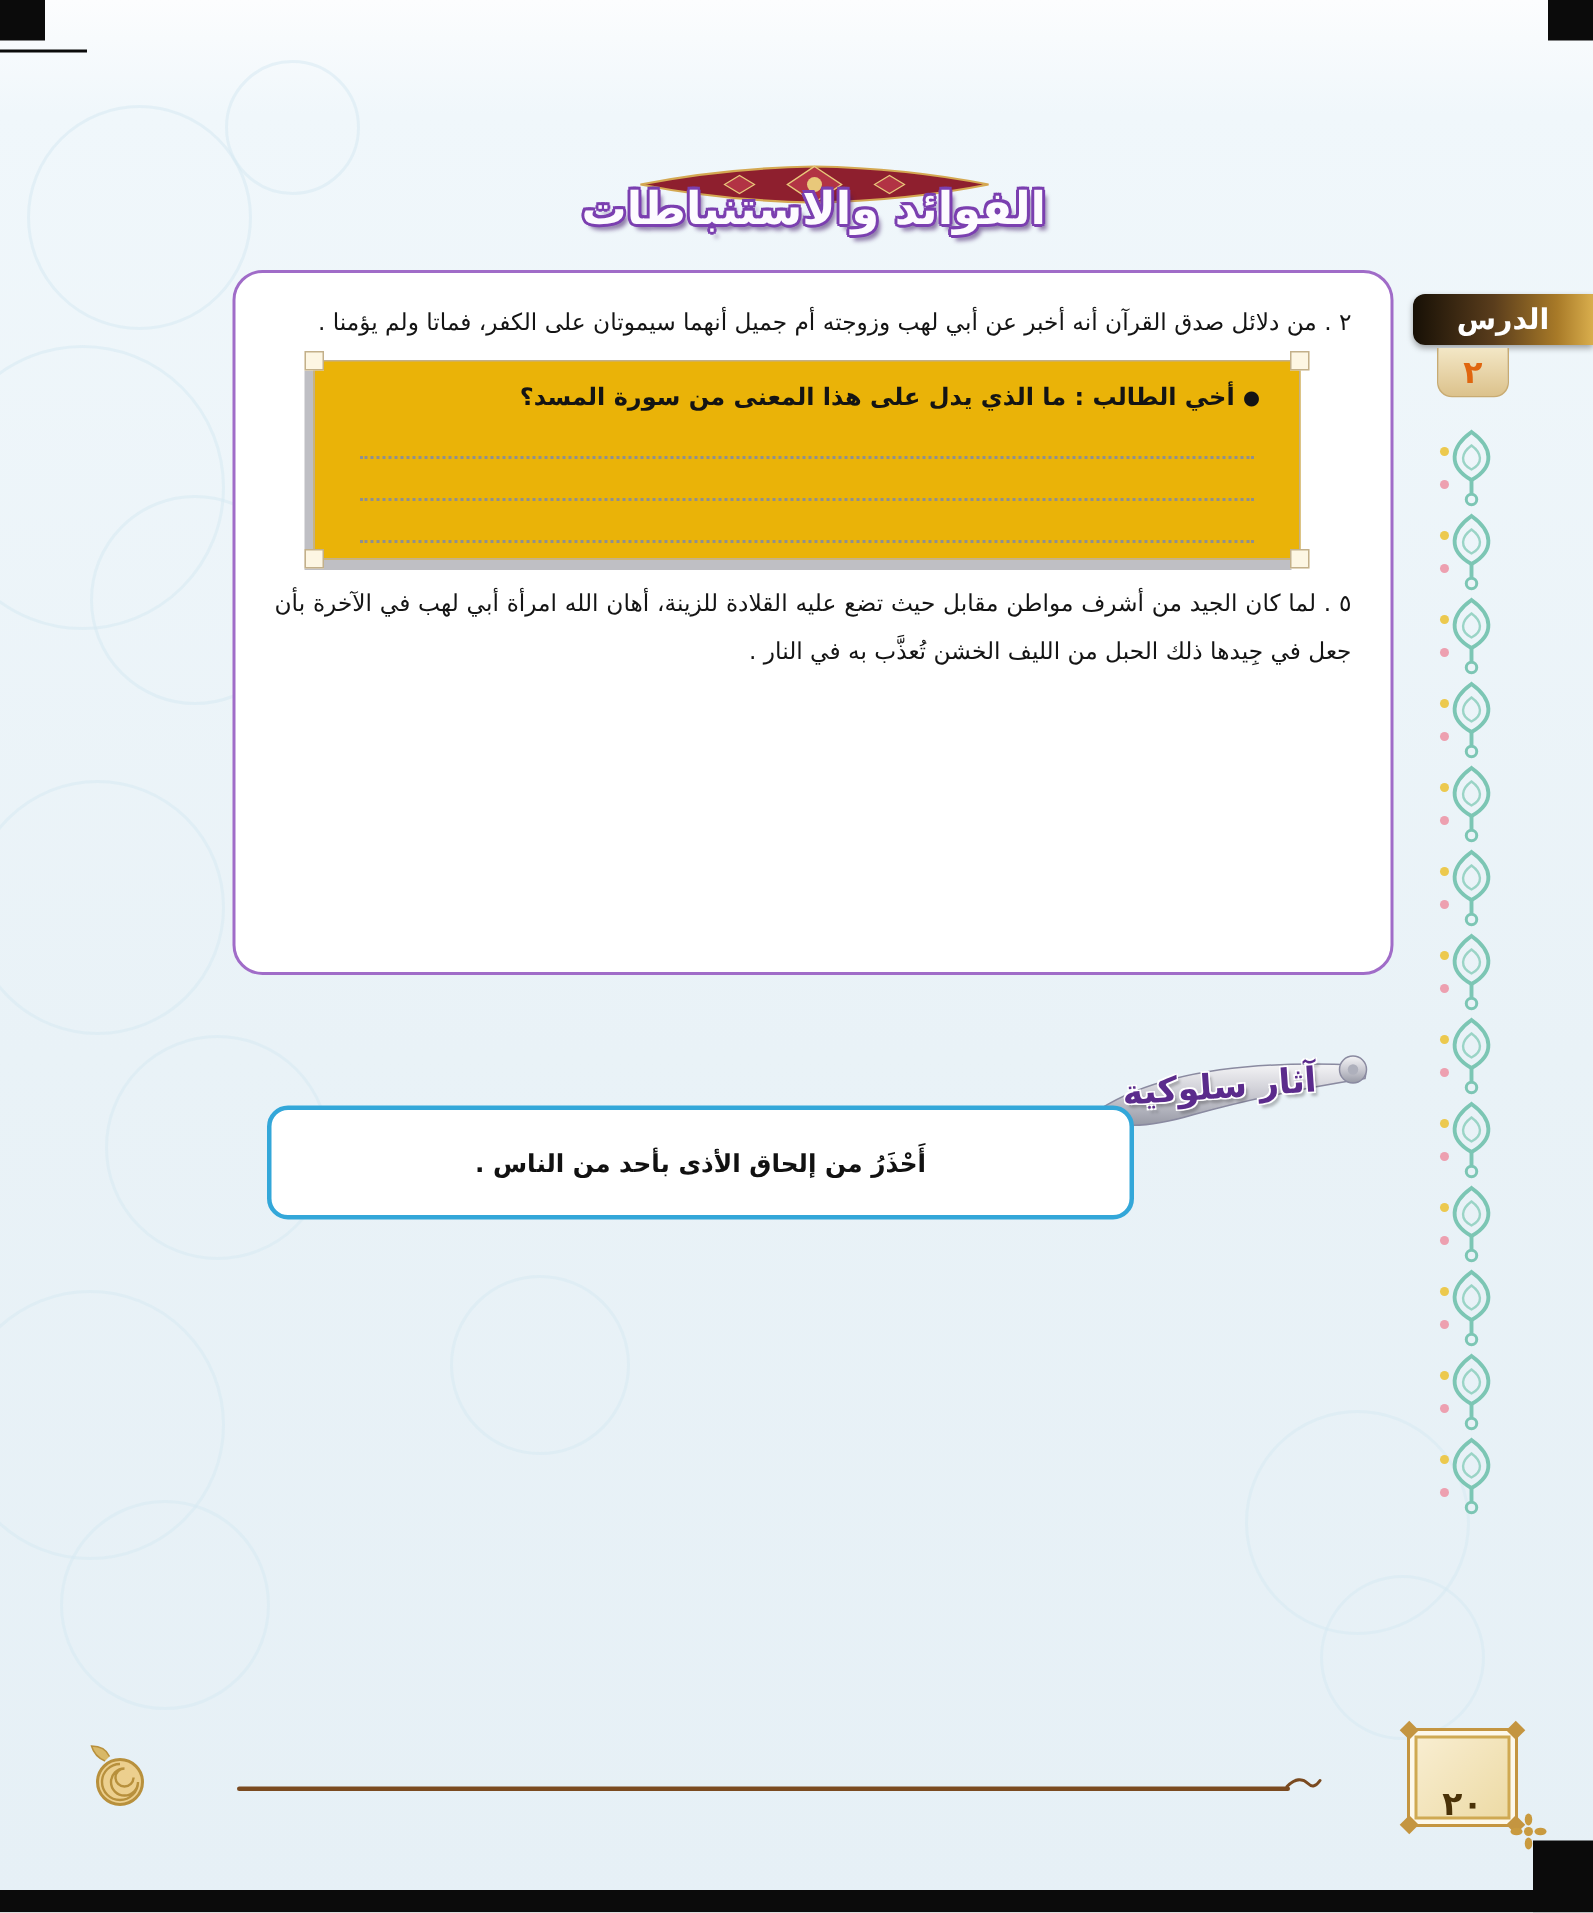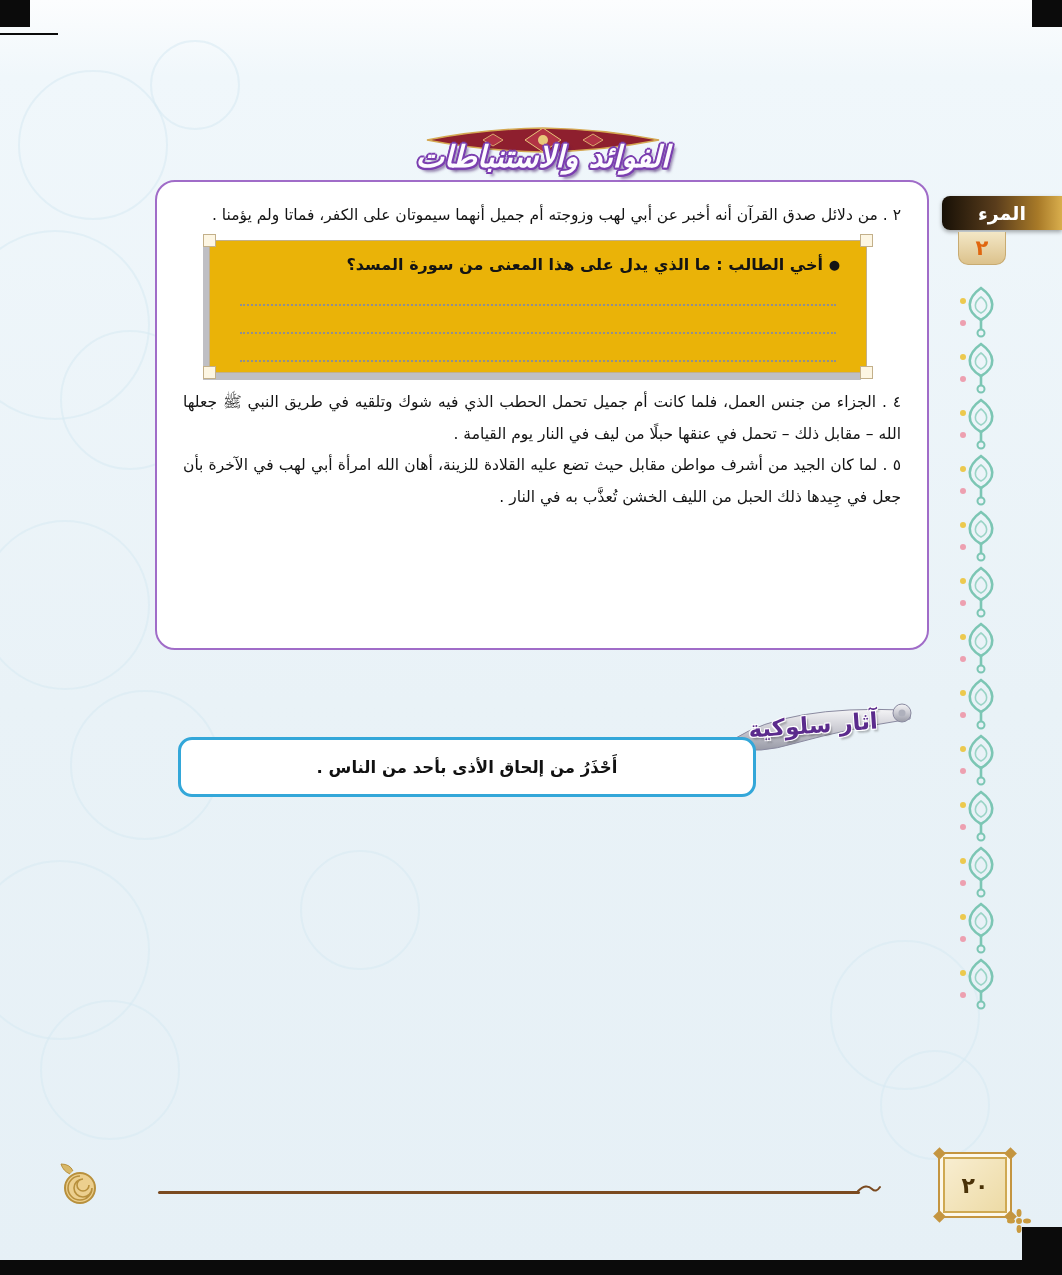--- a/index.html
+++ b/index.html
@@ -29,21 +29,21 @@
     display:flex; align-items:center; justify-content:center;
     background:linear-gradient(90deg,#171006,#5a3d1c 45%,#a87a28 80%,#d9ae4d);
     color:#fff; font-weight:bold; font-size:19px;
     border-radius:8px 0 0 8px; box-shadow:0 2px 4px rgba(0,0,0,.35); }
   .lesson-num { position:absolute; top:232px; right:56px; width:48px; height:33px;
     display:flex; align-items:center; justify-content:center;
     background:linear-gradient(180deg,#f3e7c6,#dcc28c); border:1px solid #c8ab72; border-top:none;
     border-radius:0 0 10px 10px; color:#e0660f; font-size:21px; font-weight:bold; }
 
   
-  .header { position:absolute; left:155px; top:125px; width:775px; text-align:center;font-style:italic; }
+  .header { position:absolute; left:155px; top:108px; width:775px; text-align:center; }
   .header-ornament { display:block; margin:0 auto -16px; position:relative; z-index:0; }
   .title { position:relative; z-index:1; display:inline-block;
     font-size:30px; font-weight:bold; color:#fdfbff; letter-spacing:.5px;
     text-shadow:
       -1.5px -1.5px 0 #7b3fb0, 1.5px -1.5px 0 #7b3fb0,
       -1.5px  1.5px 0 #7b3fb0, 1.5px  1.5px 0 #7b3fb0,
       0 -2px 0 #7b3fb0, 0 2px 0 #7b3fb0, -2px 0 0 #7b3fb0, 2px 0 0 #7b3fb0,
       3px 4px 3px rgba(60,20,100,.55); }
 
   
@@ -63,33 +63,33 @@
   .dotline { height:28px; border-bottom:2.5px dotted #8f8f8f; margin:0 4px; }
 
   
   .ribbon { position:absolute; top:697px; right:144px; width:192px; height:66px; }
   .ribbon svg { position:absolute; left:0; top:0; }
   .ribbon-text { position:absolute; left:0; right:18px; top:15px; text-align:center;
     font-size:23px; font-weight:bold; color:#5b2b8c; transform:rotate(-4deg);
     text-shadow:-1px -1px 0 #fff,1px -1px 0 #fff,-1px 1px 0 #fff,1px 1px 0 #fff,2px 3px 2px rgba(0,0,0,.25); }
 
   
-  .blue-box { position:absolute; left:178px; top:737px; width:578px; height:60px;
+  .blue-box { position:absolute; left:178px; top:737px; width:578px; height:76px;
     background:#fff; border:3px solid #33a7d9; border-radius:14px;
     display:flex; align-items:center; justify-content:center;
     direction:rtl; font-size:16.5px; font-weight:bold; color:#111; }
 
   
   .footer-line { position:absolute; left:158px; top:1191px; width:702px; height:2.5px;
     background:#7a4a20; border-radius:2px; }
   .footer-curl { position:absolute; left:856px; top:1181px; }
   .pn-frame { position:absolute; right:50px; top:1152px; width:74px; height:66px;
     background:linear-gradient(135deg,#f9efd4,#ecd9a2); border:2px solid #c49540;
     box-shadow:inset 0 0 0 3px #fdf8ea, inset 0 0 0 5px #cfa952;
-    display:flex; align-items:center; justify-content:center; }
+    display:flex; align-items:flex-end; justify-content:center; }
   .pn { font-size:22px; font-weight:bold; color:#4a3208; }
   .pn-dot { position:absolute; width:9px; height:9px; background:#c49540; transform:rotate(45deg); }
   .pn-dot.a { left:-5px; top:-5px; } .pn-dot.b { right:-5px; top:-5px; }
   .pn-dot.c { left:-5px; bottom:-5px; } .pn-dot.d { right:-5px; bottom:-5px; }
   .pn-flower { position:absolute; right:30px; top:1208px; }
   .coin { position:absolute; left:54px; top:1158px; }
 </style>
 </head>
 <body>
 
@@ -217,21 +217,21 @@
       <path d="M28,5 C14,15 12,28 28,37 C44,28 42,15 28,5 Z" fill="none" stroke="#7cc6b4" stroke-width="2.6"></path>
       <path d="M28,14 C21,19 20,26 28,30 C36,26 35,19 28,14 Z" fill="none" stroke="#9ad4c6" stroke-width="1.6"></path>
       <path d="M28,37 L28,46" stroke="#7cc6b4" stroke-width="2.6"></path>
       <circle cx="28" cy="50" r="3.5" fill="none" stroke="#7cc6b4" stroke-width="2"></circle>
       <circle cx="10" cy="18" r="3" fill="#ecc94e"></circle>
       <circle cx="10" cy="40" r="3" fill="#eda0b0"></circle>
     </svg>
     </div>
 
   <div class="lesson-tab">
-    <span>المرء</span>
+    <span>الدرس</span>
   </div>
   <div class="lesson-num">
     <span>٢</span>
   </div>
 
   <div class="header">
     <svg class="header-ornament" width="240" height="30" viewBox="0 0 240 30">
       <path d="M4,15 Q60,4 120,3 Q180,4 236,15 Q180,26 120,27 Q60,26 4,15 Z" fill="#8e1f2e" stroke="#d4a852" stroke-width="1.5"></path>
       <path d="M120,3 L138,15 L120,27 L102,15 Z" fill="#b23344" stroke="#e8c87a"></path>
       <circle cx="120" cy="15" r="5" fill="#e8c87a"></circle>
@@ -248,21 +248,20 @@
       <div class="qcorner tl"></div>
       <div class="qcorner tr"></div>
       <div class="qcorner bl"></div>
       <div class="qcorner br"></div>
       <p class="qline"><span class="bullet">●</span> <span>أخي الطالب : ما الذي يدل على هذا المعنى من سورة المسد؟</span></p>
       <div class="dotline"></div>
       <div class="dotline"></div>
       <div class="dotline"></div>
     </div>
 
-    <p class="item"><span class="num">٤ .</span> <span>الجزاء من جنس العمل، فلما كانت أم جميل تحمل الحطب الذي فيه شوك وتلقيه في طريق النبي ﷺ جعلها الله – مقابل ذلك – تحمل في عنقها حبلًا من ليف في النار يوم القيامة .</span></p>
     <p class="item"><span class="num">٥ .</span> <span>لما كان الجيد من أشرف مواطن مقابل حيث تضع عليه القلادة للزينة، أهان الله امرأة أبي لهب في الآخرة بأن جعل في جِيدها ذلك الحبل من الليف الخشن تُعذَّب به في النار .</span></p>
   </div>
 
   <div class="ribbon">
     <svg width="192" height="66" viewBox="0 0 192 66">
       <defs>
         <linearGradient id="silver" x1="0" y1="0" x2="0" y2="1">
           <stop offset="0" stop-color="#f4f4f6"></stop>
           <stop offset="0.5" stop-color="#cacad2"></stop>
           <stop offset="1" stop-color="#989aa6"></stop>

